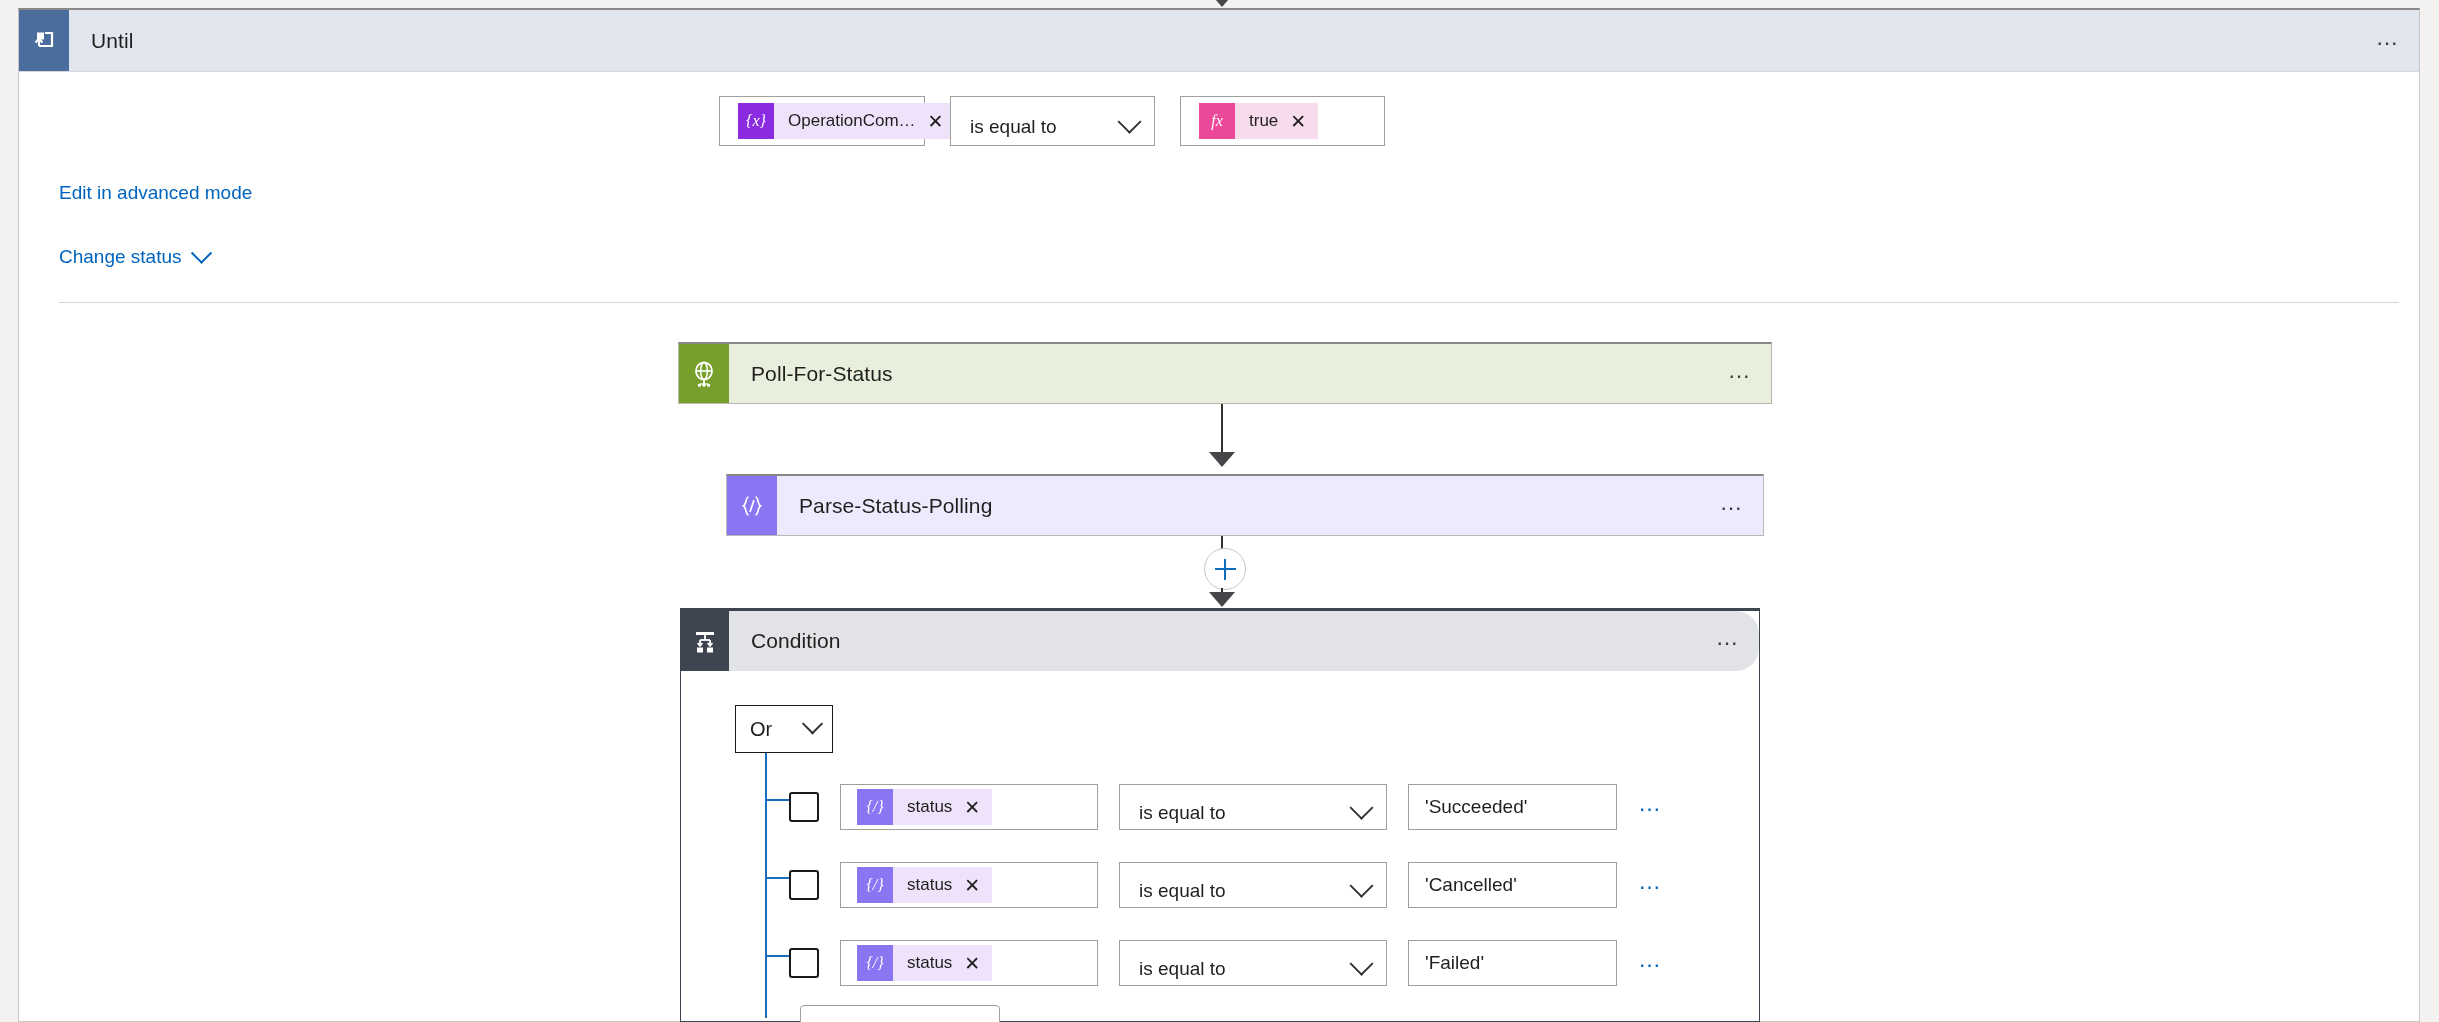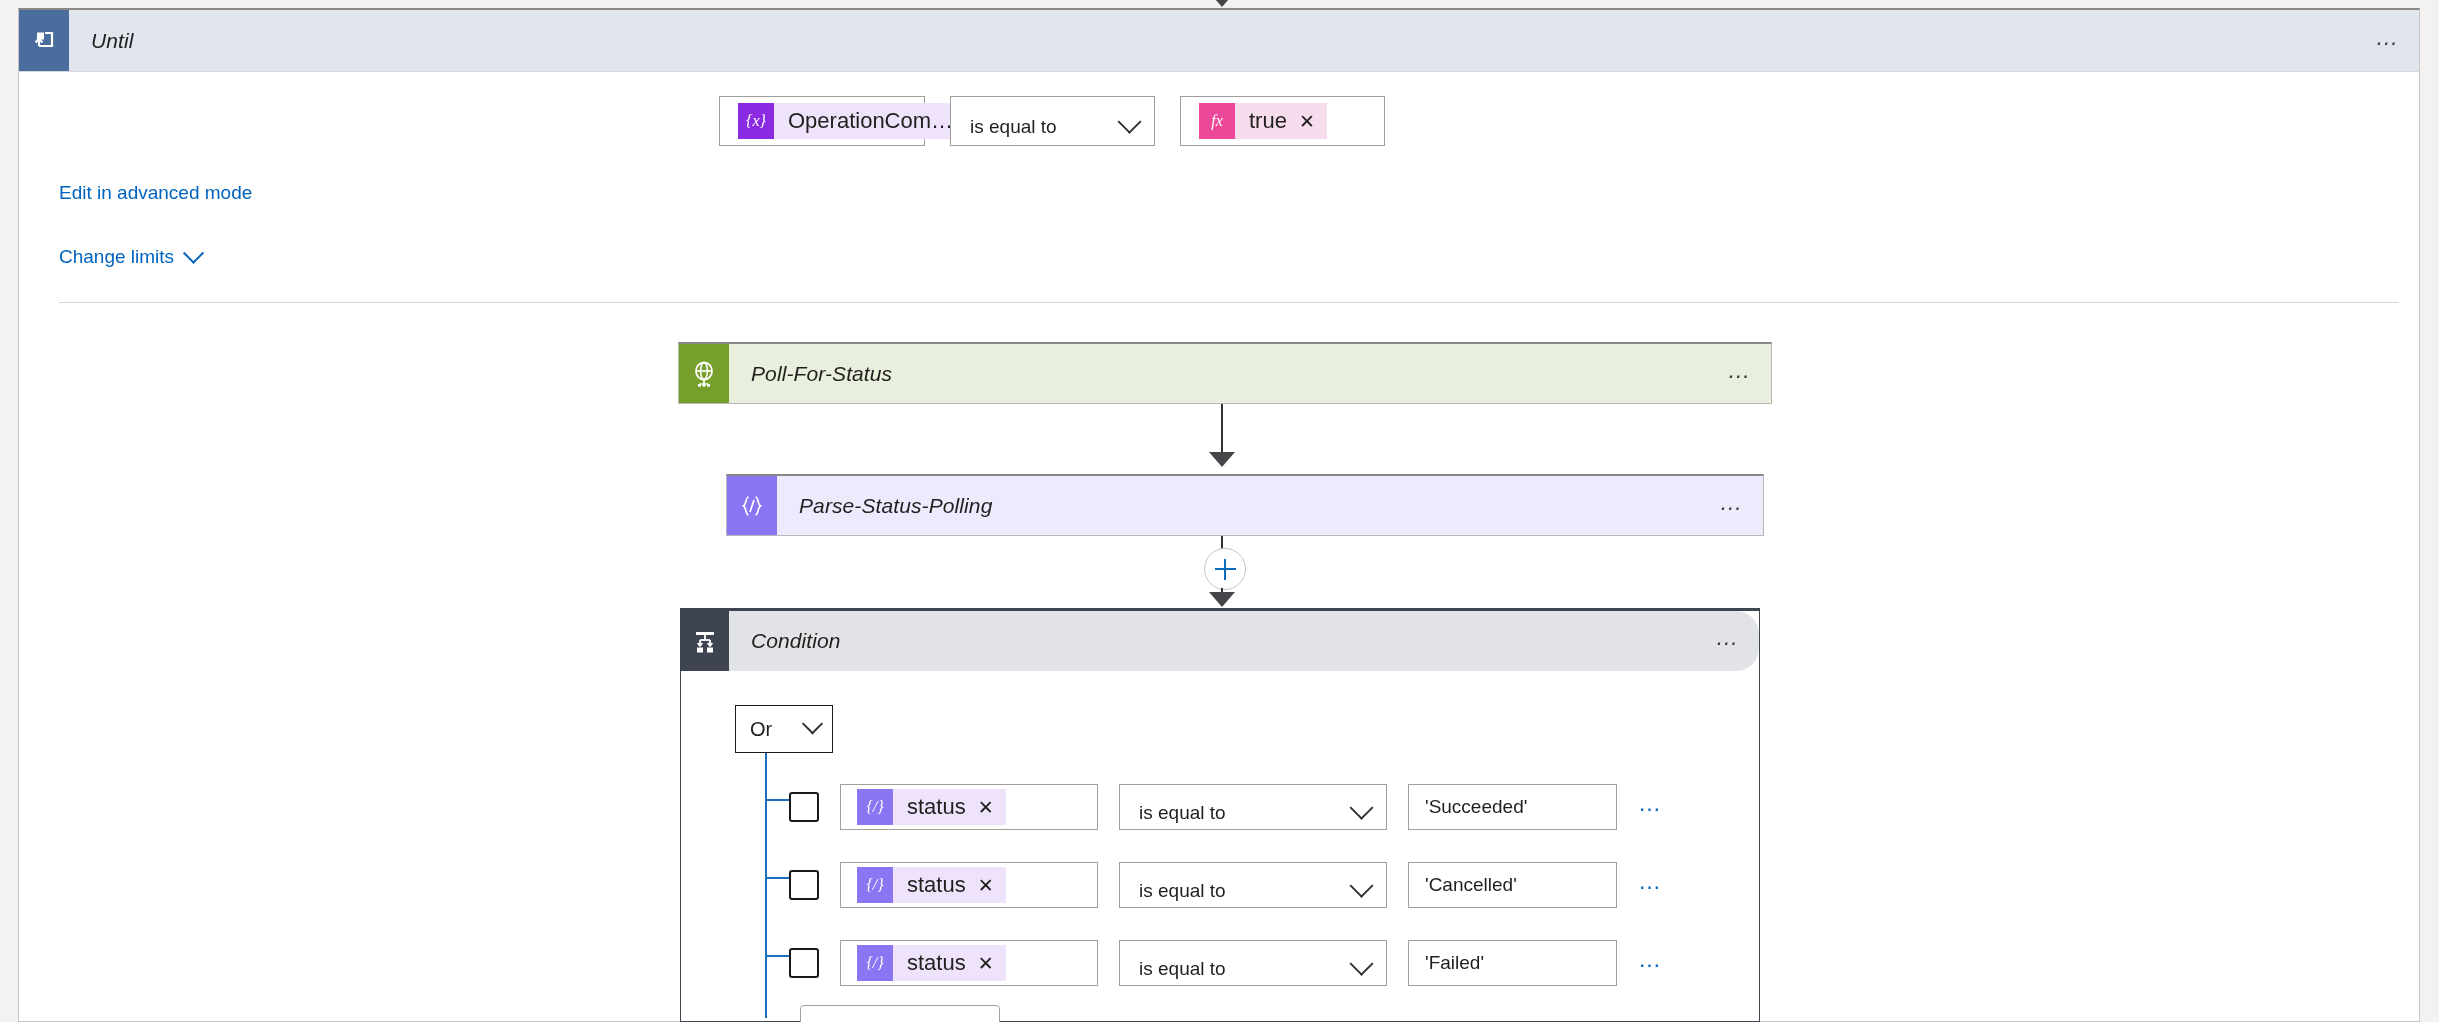--- a/index.html
+++ b/index.html
@@ -8,21 +8,21 @@
     font-family: "Liberation Sans", sans-serif;
   }
   body { width: 2439px; height: 1022px; overflow: hidden; position: relative; }
 
   .canvas { position: absolute; inset: 0; background: #f3f2f1; }
 
   
   .card { position: absolute; box-sizing: border-box; }
   .card-head {
     display: flex; align-items: stretch;
-    height: 62px; box-sizing: border-box; font-style: italic;
+    height: 62px; box-sizing: border-box;
   }
   .card-icon {
     width: 50px; min-width: 50px;
     display: flex; align-items: center; justify-content: center;
   }
   .card-body-head {
     flex: 1; display: flex; align-items: center;
     padding-left: 22px; padding-right: 18px;
     box-sizing: border-box;
   }
@@ -64,21 +64,21 @@
   .token-badge {
     width: 36px; height: 36px; min-width: 36px;
     display: flex; align-items: center; justify-content: center;
     color: #fff; font-size: 16px; font-style: italic;
     font-family: "Liberation Serif", serif;
   }
   .token-badge.variable { background: #8a2be2; }
   .token-badge.expression { background: #ec4899; }
   .token-badge.json { background: #8a75f2; }
   .token-text {
-    padding: 0 12px 0 14px; font-size: 22px; color: #201f1e;
+    padding: 0 12px 0 14px; font-size: 17px; color: #201f1e;
     white-space: nowrap;
   }
   .token-x {
     font-size: 19px; color: #201f1e; padding-right: 12px;
     cursor: pointer; user-select: none;
   }
   .token.expr-token { background: #f7dced; }
 
   .select-box {
     height: 50px; box-sizing: border-box;
@@ -244,21 +244,21 @@
           <span class="token-badge expression">fx</span>
           <span class="token-text">true</span>
           <span class="token-x">✕</span>
         </span>
       </div>
     </div>
 
     <a class="link" style="left:40px; top:172px;">Edit in advanced mode</a>
 
     <div class="link" style="left:40px; top:236px;">
-      <span>Change limits</span>
+      <span>Change status</span>
       <span class="link-caret"></span>
     </div>
 
     <div id="hr-divider"></div>
   </div>
 
   <div class="card" id="poll-card">
     <div class="card-head inner-card-head" id="poll-head">
       <div class="card-icon">
         <svg width="30" height="30" viewBox="0 0 30 30">

